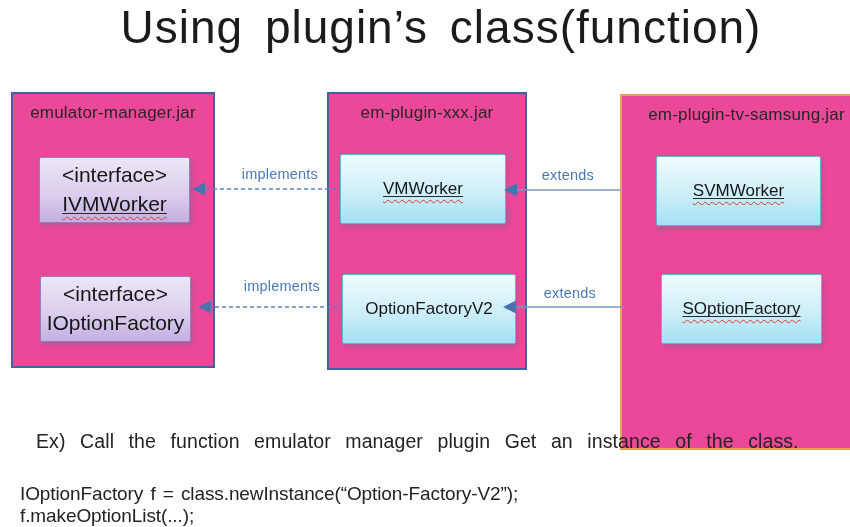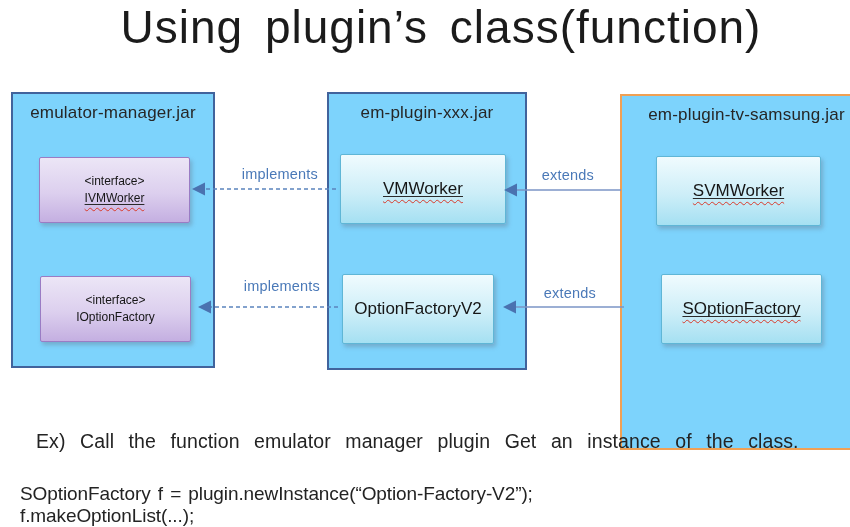--- a/index.html
+++ b/index.html
@@ -6,47 +6,47 @@
   .slide{
     position:relative;width:850px;height:527px;background:#ffffff;overflow:hidden;
     font-family:"Liberation Sans",sans-serif;color:#1b1b1b;padding-left:32px;
   }
   .title{
     position:absolute;top:0px;left:0;width:100%;margin:0;
     text-align:center;font-size:46px;font-weight:300;letter-spacing:1px;word-spacing:8px;
     color:#1b1b1b;
   }
   
-  .pkg{position:absolute;border:2px solid #41639c;background:#7dd3fc;box-sizing:border-box;}
+  .pkg{position:absolute;border:2px solid #41639c;background:#ec4899;box-sizing:border-box;}
   .pkg.orange{border-color:#f0a054;}
   .pkg-label{
     width:100%;text-align:center;padding-top:9px;font-size:17px;color:#262626;letter-spacing:.2px;
   }
   .pkg-left{left:11px;top:92px;width:204px;height:276px;}
   .pkg-mid{left:327px;top:92px;width:200px;height:278px;}
   .pkg-right{left:588px;top:94px;width:253px;height:356px;margin-left:32px;}
   
   .classbox{
     position:absolute;box-sizing:border-box;border-radius:2px;
     display:flex;flex-direction:column;align-items:center;justify-content:center;
     text-align:center;box-shadow:2px 3px 4px rgba(100,110,130,.38);
-    font-size:12px;color:#161616;line-height:1.38;
+    font-size:21px;color:#161616;line-height:1.38;
   }
   .classbox.purple{
     background:linear-gradient(#ece6f6, #dccfee 55%, #c4afe1);
     border:1px solid #9a7cc4;
   }
   .classbox.cyan{
     background:linear-gradient(#f0fbfe, #cdeef8 55%, #a5e0f2);
     border:1px solid #5fb6d6;font-size:17px;
   }
   .bx-ivm{left:26px;top:63px;width:151px;height:66px;}
   .bx-iof{left:27px;top:182px;width:151px;height:66px;}
   .bx-vmw{left:11px;top:60px;width:166px;height:70px;}
-  .bx-ofv2{left:13px;top:180px;width:152px;height:70px;}
+  .bx-ofv2{left:13px;top:180px;width:174px;height:70px;}
   .bx-svm{left:34px;top:60px;width:165px;height:70px;}
   .bx-sof{left:39px;top:178px;width:161px;height:70px;}
   
   .wavy{text-decoration:underline wavy #d93a2b;text-decoration-thickness:1px;text-underline-offset:4.5px;text-decoration-skip-ink:none;}
   .solid-ul{text-decoration:underline solid #2a2a2a;text-decoration-thickness:1px;text-underline-offset:2px;text-decoration-skip-ink:none;}
   
   .arrows{position:absolute;left:0;top:0;width:850px;height:527px;pointer-events:none;}
   .rel-label{
     position:absolute;font-size:14.5px;color:#4a79b8;letter-spacing:.2px;text-align:right;
   }
@@ -114,17 +114,17 @@
     <polygon points="503,307 516,300.5 516,313.5" fill="#4a72b0"></polygon>
   </svg>
 
   <div class="rel-label lbl-impl1">implements</div>
   <div class="rel-label lbl-impl2">implements</div>
   <div class="rel-label lbl-ext1">extends</div>
   <div class="rel-label lbl-ext2">extends</div>
 
   <div class="example">
     <p class="ex-caption">Ex) Call the function emulator manager plugin Get an instance of the class.</p>
-    <p class="ex-code first">SOptionFactory f = plugin.newInstance(“Option-Factory-V2”);</p>
+    <p class="ex-code first">IOptionFactory f = class.newInstance(“Option-Factory-V2”);</p>
     <p class="ex-code">f.makeOptionList(...);</p>
   </div>
 
 </div>
 
 </body></html>

